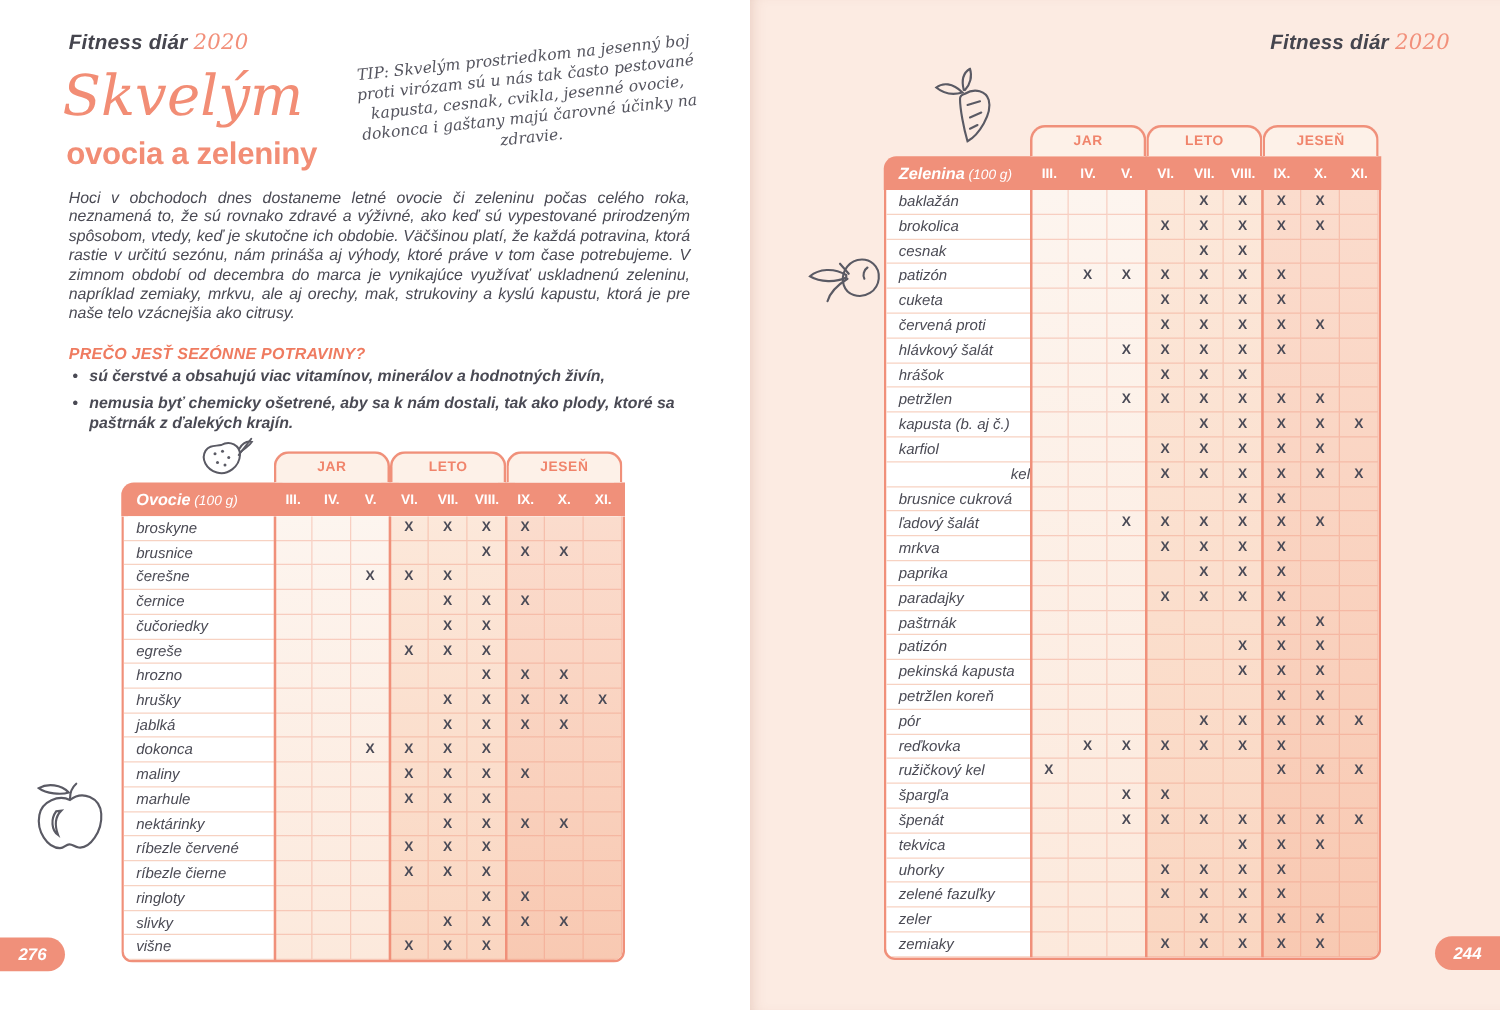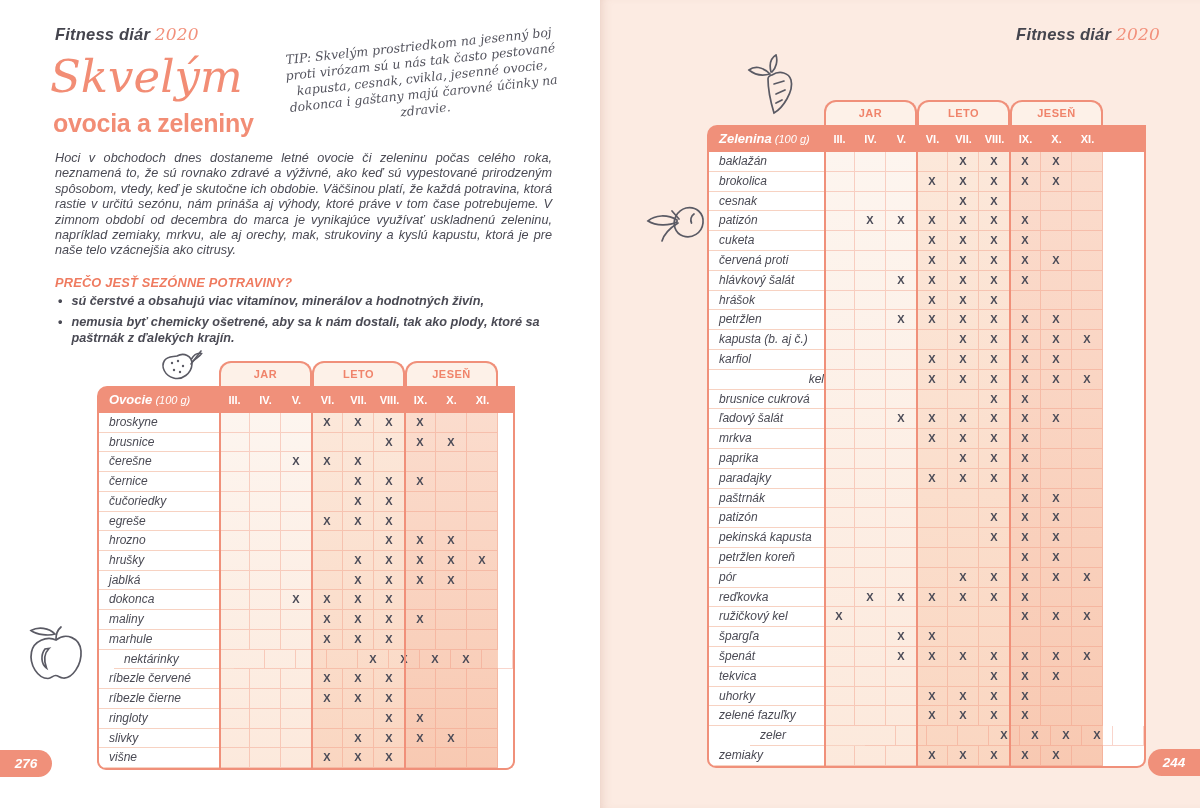--- a/index.html
+++ b/index.html
@@ -283,21 +283,21 @@
             <div class="td-c" style="width: 31px; line-height: 19.72px;"></div>
             <div class="td-c" style="width: 31px; line-height: 19.72px;"></div>
             <div class="td-c" style="width: 31px; line-height: 19.72px;"></div>
             <div class="td-c" style="width: 31px; line-height: 19.72px;">X</div>
             <div class="td-c" style="width: 31px; line-height: 19.72px;">X</div>
             <div class="td-c" style="width: 31px; line-height: 19.72px;">X</div>
             <div class="td-c" style="width: 31px; line-height: 19.72px;"></div>
             <div class="td-c" style="width: 31px; line-height: 19.72px;"></div>
             <div class="td-c" style="width: 31px; line-height: 19.72px;"></div>
           </div>
-          <div class="trow" style="height: 19.72px; padding-left: 15px;">
+          <div class="trow" style="height: 19.72px;">
             <div class="td-label" style="width: 120px; line-height: 19.72px;">nektárinky</div>
             <div class="td-c" style="width: 31px; line-height: 19.72px;"></div>
             <div class="td-c" style="width: 31px; line-height: 19.72px;"></div>
             <div class="td-c" style="width: 31px; line-height: 19.72px;"></div>
             <div class="td-c" style="width: 31px; line-height: 19.72px;"></div>
             <div class="td-c" style="width: 31px; line-height: 19.72px;">X</div>
             <div class="td-c" style="width: 31px; line-height: 19.72px;">X</div>
             <div class="td-c" style="width: 31px; line-height: 19.72px;">X</div>
             <div class="td-c" style="width: 31px; line-height: 19.72px;">X</div>
             <div class="td-c" style="width: 31px; line-height: 19.72px;"></div>
@@ -760,21 +760,21 @@
             <div class="td-c" style="width: 31px; line-height: 19.8px;"></div>
             <div class="td-c" style="width: 31px; line-height: 19.8px;"></div>
             <div class="td-c" style="width: 31px; line-height: 19.8px;"></div>
             <div class="td-c" style="width: 31px; line-height: 19.8px;">X</div>
             <div class="td-c" style="width: 31px; line-height: 19.8px;">X</div>
             <div class="td-c" style="width: 31px; line-height: 19.8px;">X</div>
             <div class="td-c" style="width: 31px; line-height: 19.8px;">X</div>
             <div class="td-c" style="width: 31px; line-height: 19.8px;"></div>
             <div class="td-c" style="width: 31px; line-height: 19.8px;"></div>
           </div>
-          <div class="trow" style="height: 19.8px; padding-left: 41px;">
+          <div class="trow" style="height: 19.8px;">
             <div class="td-label" style="width: 115px; line-height: 19.8px;">zeler</div>
             <div class="td-c" style="width: 31px; line-height: 19.8px;"></div>
             <div class="td-c" style="width: 31px; line-height: 19.8px;"></div>
             <div class="td-c" style="width: 31px; line-height: 19.8px;"></div>
             <div class="td-c" style="width: 31px; line-height: 19.8px;"></div>
             <div class="td-c" style="width: 31px; line-height: 19.8px;">X</div>
             <div class="td-c" style="width: 31px; line-height: 19.8px;">X</div>
             <div class="td-c" style="width: 31px; line-height: 19.8px;">X</div>
             <div class="td-c" style="width: 31px; line-height: 19.8px;">X</div>
             <div class="td-c" style="width: 31px; line-height: 19.8px;"></div>

